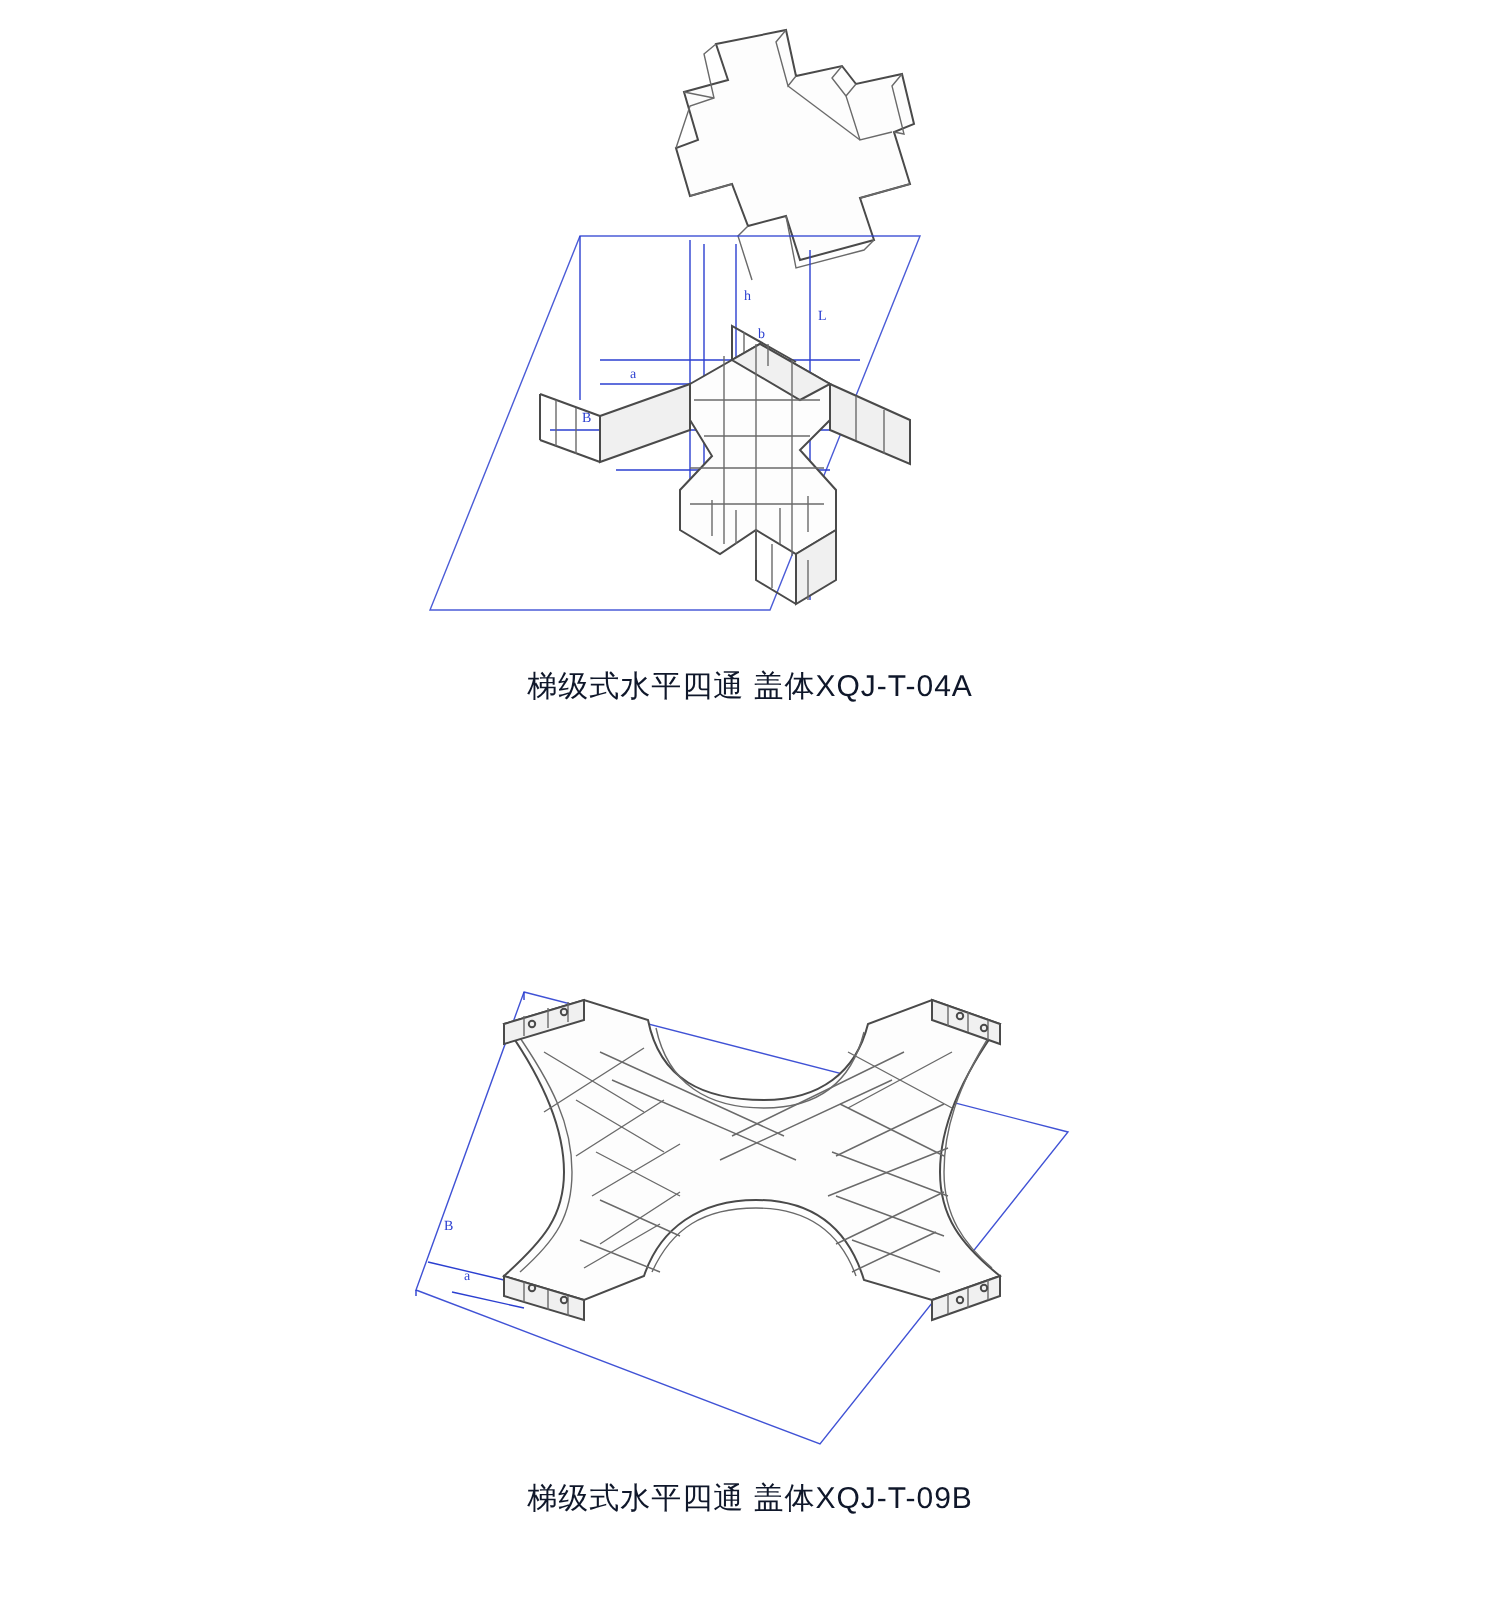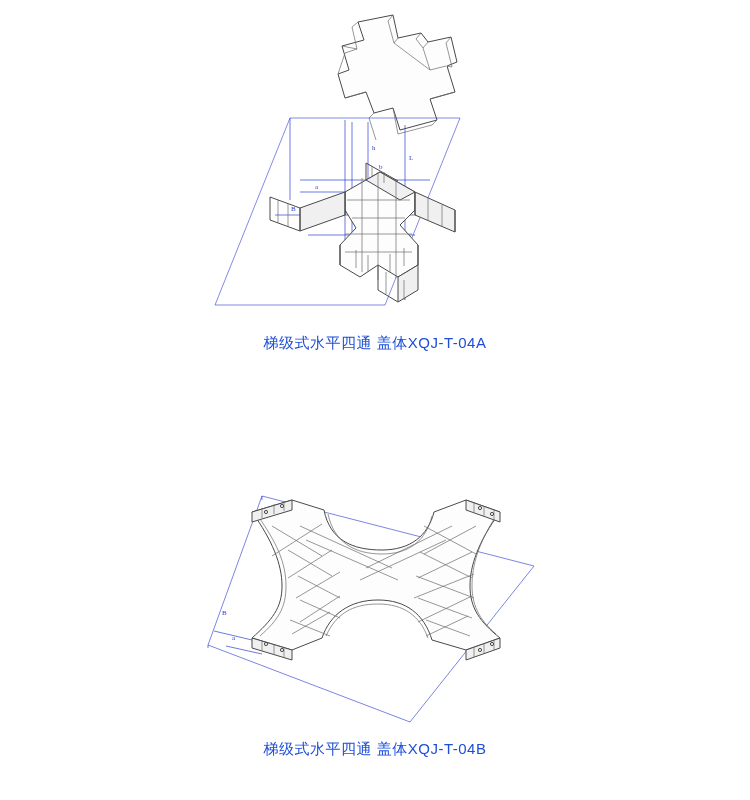--- a/index.html
+++ b/index.html
@@ -35,21 +35,21 @@
     width: 750px;
   }
   #drawing-a { height: 330px; }
   #drawing-b { height: 340px; }
 
   .caption {
     position: absolute;
     width: 750px;
     text-align: center;
     font-size: 15px;
-    color: #1d4ed8;
+    color: #0f172a;
     letter-spacing: 0.5px;
     font-family: "Liberation Sans", sans-serif;
   }
   #caption-a { top: 334px; }
   #caption-b { top: 340px; }
 
   svg { display: block; }
   .ln { stroke: #4a4a4a; stroke-width: 1; fill: none; }
   .ln-thin { stroke: #6a6a6a; stroke-width: 0.7; fill: none; }
   .ln-dim { stroke: #2b3fd0; stroke-width: 0.7; fill: none; }
@@ -220,16 +220,16 @@
         <circle cx="480" cy="250" r="1.6" class="ln"></circle>
         <circle cx="492" cy="244" r="1.6" class="ln"></circle>
       </g>
 
       <g>
         <path class="ln-dim" d="M208,245 L208,248 M262,96 L262,100"></path>
       </g>
 
     </svg>
 
-    <div class="caption" id="caption-b">梯级式水平四通  盖体XQJ-T-04B</div>
+    <div class="caption" id="caption-b">梯级式水平四通  盖体XQJ-T-09B</div>
   </div>
 
 </div>
 
 </body></html>

